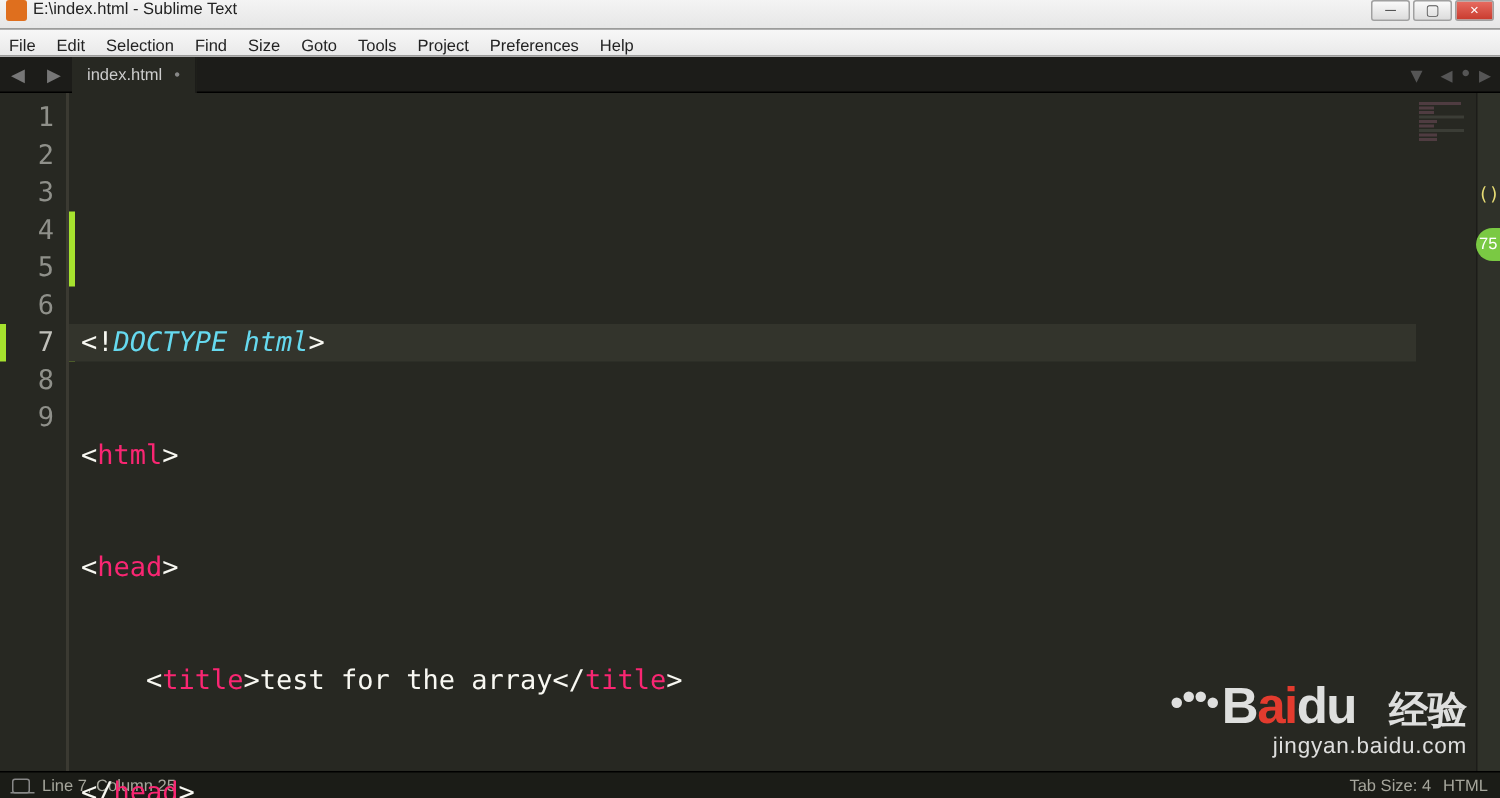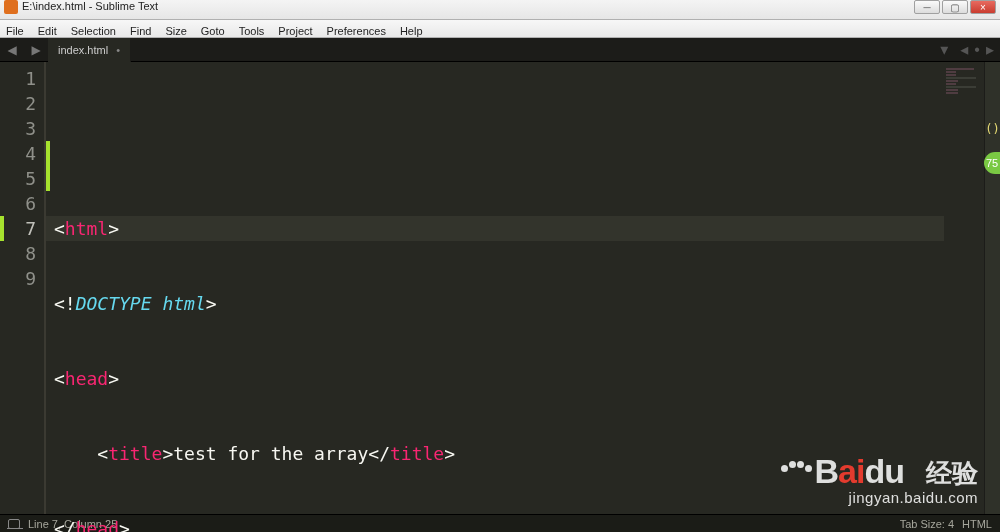--- a/index.html
+++ b/index.html
@@ -126,22 +126,22 @@
     <div class="row7">7</div>
     <div>8</div>
     <div>9</div>
   </div>
 
   <div class="code">
     <div class="side-mods mod45"></div>
     <div class="side-mods mod7"></div>
     <div class="hl7"></div>
 
+    <div class="line"><span class="p">&lt;!</span><span class="kw">DOCTYPE</span><span class="kw"> html</span><span class="p">&gt;</span></div>
     <div class="line"><span class="p">&lt;</span><span class="tg">html</span><span class="p">&gt;</span></div>
-    <div class="line"><span class="p">&lt;!</span><span class="kw">DOCTYPE</span><span class="kw"> html</span><span class="p">&gt;</span></div>
     <div class="line"><span class="p">&lt;</span><span class="tg">head</span><span class="p">&gt;</span></div>
     <div class="line"><span class="p">    &lt;</span><span class="tg">title</span><span class="p">&gt;</span><span class="p">test for the array</span><span class="p">&lt;/</span><span class="tg">title</span><span class="p">&gt;</span></div>
     <div class="line"><span class="p">&lt;/</span><span class="tg">head</span><span class="p">&gt;</span></div>
     
     
     
     
   </div>
 
   <div class="minimap">

